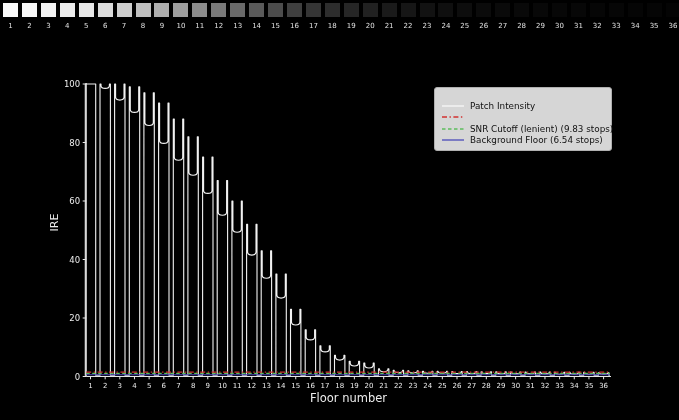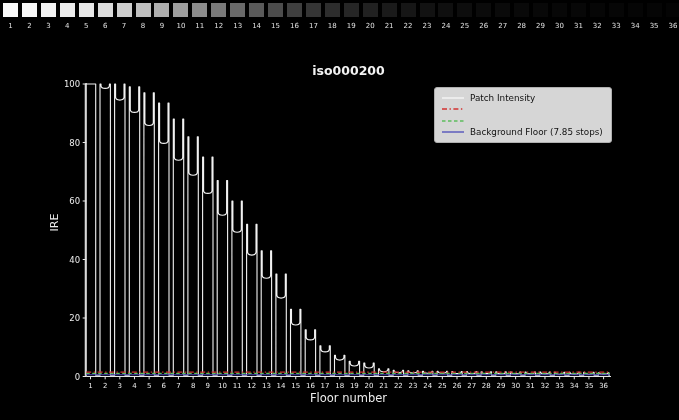--- a/index.html
+++ b/index.html
@@ -14,21 +14,21 @@
   .title{position:absolute;left:86px;top:63px;width:525px;text-align:center;
          color:#f2f2f2;font-size:12.5px;font-weight:bold;}
   .ylabel{position:absolute;left:24px;top:216px;width:60px;text-align:center;
           color:#ececec;font-size:11px;transform:rotate(-90deg);transform-origin:center;}
   .xlabel{position:absolute;left:86px;top:391px;width:525px;text-align:center;
           color:#ececec;font-size:11.5px;}
   #plot{position:absolute;left:0;top:0;}
   
   .legend{position:absolute;left:434px;top:87px;width:178px;box-sizing:border-box;
           background:#d6d6d6;border:1px solid #b0b0b0;border-radius:3px;
-          padding:4px 7px 4px 6px;}
+          padding:12px 7px 4px 6px;}
   .lrow{display:flex;align-items:center;height:11.5px;}
   .lrow svg{flex:0 0 24px;margin-right:5px;}
   .lrow span{color:#111;font-size:8.8px;white-space:nowrap;}
 </style>
 </head>
 <body>
 
 <div class="screen">
 
   <div id="strip">
@@ -99,21 +99,20 @@
       <div class="sq" style="left: 608.8px; background: rgb(6, 6, 6);"></div>
       <div class="num" style="left: 608.8px;">33</div>
       <div class="sq" style="left: 627.7px; background: rgb(5, 5, 5);"></div>
       <div class="num" style="left: 627.7px;">34</div>
       <div class="sq" style="left: 646.6px; background: rgb(5, 5, 5);"></div>
       <div class="num" style="left: 646.6px;">35</div>
       <div class="sq" style="left: 665.5px; background: rgb(4, 4, 4);"></div>
       <div class="num" style="left: 665.5px;">36</div>
     </div>
 
-  <div class="title">iso000200</div>
 
   <svg id="plot" width="679" height="420" viewBox="0 0 679 420">
       <path d="M86.2 375.3 L85.3 375.3 L85.3 84.0 L95.7 84.0 L95.7 375.3 L100.0 375.3 L100.0 84.0 L101.0 84.0 L101.0 85.4 Q101.0 88.4 105.2 88.4 Q109.4 88.4 109.4 85.4 L109.4 84.0 L110.4 84.0 L110.4 375.3 L114.6 375.3 L114.6 84.0 L115.6 84.0 L115.6 97.1 Q115.6 100.1 119.8 100.1 Q124.0 100.1 124.0 97.1 L124.0 84.0 L125.0 84.0 L125.0 375.3 L129.3 375.3 L129.3 86.9 L130.3 86.9 L130.3 109.4 Q130.3 112.4 134.5 112.4 Q138.7 112.4 138.7 109.4 L138.7 86.9 L139.7 86.9 L139.7 375.3 L143.9 375.3 L143.9 92.8 L144.9 92.8 L144.9 122.5 Q144.9 125.5 149.1 125.5 Q153.3 125.5 153.3 122.5 L153.3 92.8 L154.3 92.8 L154.3 375.3 L158.6 375.3 L158.6 103.0 L159.6 103.0 L159.6 140.4 Q159.6 143.4 163.8 143.4 Q168.0 143.4 168.0 140.4 L168.0 103.0 L169.0 103.0 L169.0 375.3 L173.3 375.3 L173.3 119.1 L174.3 119.1 L174.3 157.3 Q174.3 160.3 178.5 160.3 Q182.7 160.3 182.7 157.3 L182.7 119.1 L183.7 119.1 L183.7 375.3 L187.9 375.3 L187.9 136.7 L188.9 136.7 L188.9 172.3 Q188.9 175.3 193.1 175.3 Q197.3 175.3 197.3 172.3 L197.3 136.7 L198.3 136.7 L198.3 375.3 L202.6 375.3 L202.6 157.1 L203.6 157.1 L203.6 190.4 Q203.6 193.4 207.8 193.4 Q212.0 193.4 212.0 190.4 L212.0 157.1 L213.0 157.1 L213.0 375.3 L217.2 375.3 L217.2 180.5 L218.2 180.5 L218.2 212.3 Q218.2 215.3 222.4 215.3 Q226.6 215.3 226.6 212.3 L226.6 180.5 L227.6 180.5 L227.6 375.3 L231.9 375.3 L231.9 201.0 L232.9 201.0 L232.9 229.3 Q232.9 232.3 237.1 232.3 Q241.3 232.3 241.3 229.3 L241.3 201.0 L242.3 201.0 L242.3 375.3 L246.6 375.3 L246.6 224.4 L247.6 224.4 L247.6 252.1 Q247.6 255.1 251.8 255.1 Q256.0 255.1 256.0 252.1 L256.0 224.4 L257.0 224.4 L257.0 375.3 L261.2 375.3 L261.2 250.7 L262.2 250.7 L262.2 275.2 Q262.2 278.2 266.4 278.2 Q270.6 278.2 270.6 275.2 L270.6 250.7 L271.6 250.7 L271.6 375.3 L275.9 375.3 L275.9 274.1 L276.9 274.1 L276.9 295.1 Q276.9 298.1 281.1 298.1 Q285.3 298.1 285.3 295.1 L285.3 274.1 L286.3 274.1 L286.3 375.3 L290.5 375.3 L290.5 309.2 L291.5 309.2 L291.5 322.0 Q291.5 325.0 295.7 325.0 Q299.9 325.0 299.9 322.0 L299.9 309.2 L300.9 309.2 L300.9 375.3 L305.2 375.3 L305.2 329.7 L306.2 329.7 L306.2 336.9 Q306.2 339.9 310.4 339.9 Q314.6 339.9 314.6 336.9 L314.6 329.7 L315.6 329.7 L315.6 375.3 L319.9 375.3 L319.9 345.8 L320.9 345.8 L320.9 348.9 Q320.9 351.9 325.1 351.9 Q329.3 351.9 329.3 348.9 L329.3 345.8 L330.3 345.8 L330.3 375.3 L334.5 375.3 L334.5 355.4 L335.5 355.4 L335.5 357.1 Q335.5 360.1 339.7 360.1 Q343.9 360.1 343.9 357.1 L343.9 355.4 L344.9 355.4 L344.9 375.3 L349.2 375.3 L349.2 361.3 L350.2 361.3 L350.2 363.0 Q350.2 366.0 354.4 366.0 Q358.6 366.0 358.6 363.0 L358.6 361.3 L359.6 361.3 L359.6 375.3 L363.8 375.3 L363.8 363.0 L364.8 363.0 L364.8 365.0 Q364.8 368.0 369.0 368.0 Q373.2 368.0 373.2 365.0 L373.2 363.0 L374.2 363.0 L374.2 375.3 L378.5 375.3 L378.5 368.9 L379.5 368.9 L379.5 369.3 Q379.5 371.8 383.7 371.8 Q387.9 371.8 387.9 369.3 L387.9 368.9 L388.9 368.9 L388.9 375.3 L393.2 375.3 L393.2 370.4 L394.2 370.4 L394.2 370.8 Q394.2 372.7 398.4 372.7 Q402.6 372.7 402.6 370.8 L402.6 370.4 L403.6 370.4 L403.6 375.3 L407.8 375.3 L407.8 370.9 L408.8 370.9 L408.8 371.3 Q408.8 373.0 413.0 373.0 Q417.2 373.0 417.2 371.3 L417.2 370.9 L418.2 370.9 L418.2 375.3 L422.5 375.3 L422.5 371.2 L423.5 371.2 L423.5 371.6 Q423.5 373.3 427.7 373.3 Q431.9 373.3 431.9 371.6 L431.9 371.2 L432.9 371.2 L432.9 375.3 L437.1 375.3 L437.1 371.2 L438.1 371.2 L438.1 371.6 Q438.1 373.3 442.3 373.3 Q446.5 373.3 446.5 371.6 L446.5 371.2 L447.5 371.2 L447.5 375.3 L451.8 375.3 L451.8 371.5 L452.8 371.5 L452.8 371.9 Q452.8 373.6 457.0 373.6 Q461.2 373.6 461.2 371.9 L461.2 371.5 L462.2 371.5 L462.2 375.3 L466.5 375.3 L466.5 371.5 L467.5 371.5 L467.5 371.9 Q467.5 373.6 471.7 373.6 Q475.9 373.6 475.9 371.9 L475.9 371.5 L476.9 371.5 L476.9 375.3 L481.1 375.3 L481.1 371.8 L482.1 371.8 L482.1 372.2 Q482.1 373.6 486.3 373.6 Q490.5 373.6 490.5 372.2 L490.5 371.8 L491.5 371.8 L491.5 375.3 L495.8 375.3 L495.8 371.8 L496.8 371.8 L496.8 372.2 Q496.8 373.9 501.0 373.9 Q505.2 373.9 505.2 372.2 L505.2 371.8 L506.2 371.8 L506.2 375.3 L510.4 375.3 L510.4 372.1 L511.4 372.1 L511.4 372.5 Q511.4 373.9 515.6 373.9 Q519.8 373.9 519.8 372.5 L519.8 372.1 L520.8 372.1 L520.8 375.3 L525.1 375.3 L525.1 372.1 L526.1 372.1 L526.1 372.5 Q526.1 373.9 530.3 373.9 Q534.5 373.9 534.5 372.5 L534.5 372.1 L535.5 372.1 L535.5 375.3 L539.8 375.3 L539.8 372.1 L540.8 372.1 L540.8 372.5 Q540.8 373.9 545.0 373.9 Q549.2 373.9 549.2 372.5 L549.2 372.1 L550.2 372.1 L550.2 375.3 L554.4 375.3 L554.4 372.4 L555.4 372.4 L555.4 372.8 Q555.4 374.2 559.6 374.2 Q563.8 374.2 563.8 372.8 L563.8 372.4 L564.8 372.4 L564.8 375.3 L569.1 375.3 L569.1 372.4 L570.1 372.4 L570.1 372.8 Q570.1 374.2 574.3 374.2 Q578.5 374.2 578.5 372.8 L578.5 372.4 L579.5 372.4 L579.5 375.3 L583.7 375.3 L583.7 372.4 L584.7 372.4 L584.7 372.8 Q584.7 374.2 588.9 374.2 Q593.1 374.2 593.1 372.8 L593.1 372.4 L594.1 372.4 L594.1 375.3 L598.4 375.3 L598.4 372.7 L599.4 372.7 L599.4 373.1 Q599.4 374.2 603.6 374.2 Q607.8 374.2 607.8 373.1 L607.8 372.7 L608.8 372.7 L608.8 375.3 L610 375.3" fill="none" stroke="#f2f2f2" stroke-width="1.1" stroke-linejoin="round"></path>
       <line x1="86.2" y1="83" x2="86.2" y2="376.5" stroke="#e8e8e8" stroke-width="1.2"></line>
       <line x1="86.2" y1="376.5" x2="611" y2="376.5" stroke="#e8e8e8" stroke-width="1.2"></line>
       <line x1="82.7" y1="376.5" x2="86.2" y2="376.5" stroke="#e8e8e8" stroke-width="1"></line>
       <text x="80.2" y="379.5" fill="#ececec" font-size="8.5" text-anchor="end" font-family="DejaVu Sans, Liberation Sans, sans-serif">0</text>
       <line x1="82.7" y1="318" x2="86.2" y2="318" stroke="#e8e8e8" stroke-width="1"></line>
       <text x="80.2" y="321" fill="#ececec" font-size="8.5" text-anchor="end" font-family="DejaVu Sans, Liberation Sans, sans-serif">20</text>
       <line x1="82.7" y1="259.5" x2="86.2" y2="259.5" stroke="#e8e8e8" stroke-width="1"></line>
@@ -213,22 +212,23 @@
     </div>
     <div class="lrow">
       <svg width="24" height="6">
         <line x1="1" y1="3" x2="23" y2="3" stroke-width="1.6" stroke-dasharray="5 2.5 1.4 2.5" stroke="#d23230"></line>
         </svg>
     </div>
     <div class="lrow">
       <svg width="24" height="6">
         <line x1="1" y1="3" x2="23" y2="3" stroke-width="1.6" stroke-dasharray="3.5 2.5" stroke="#5dbd5d"></line>
         </svg>
+      <span>SNR Cutoff (lenient) (9.83 stops)</span>
     </div>
     <div class="lrow">
       <svg width="24" height="6">
         <line x1="1" y1="3" x2="23" y2="3" stroke-width="1.3" stroke="#4a4ab8"></line>
         </svg>
-      <span>Background Floor (7.85 stops)</span>
+      <span>Background Floor (6.54 stops)</span>
     </div>
   </div>
 
 </div>
 
 </body></html>

